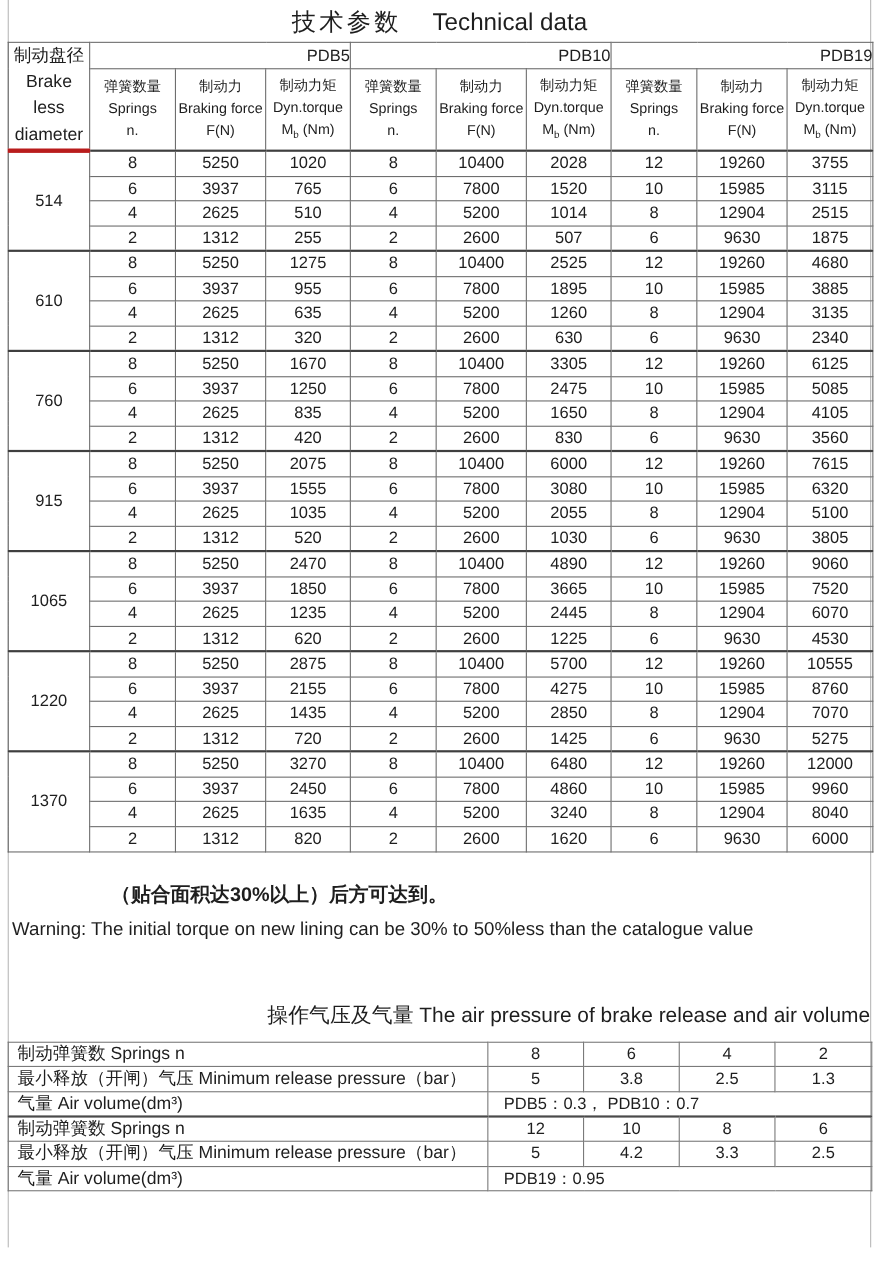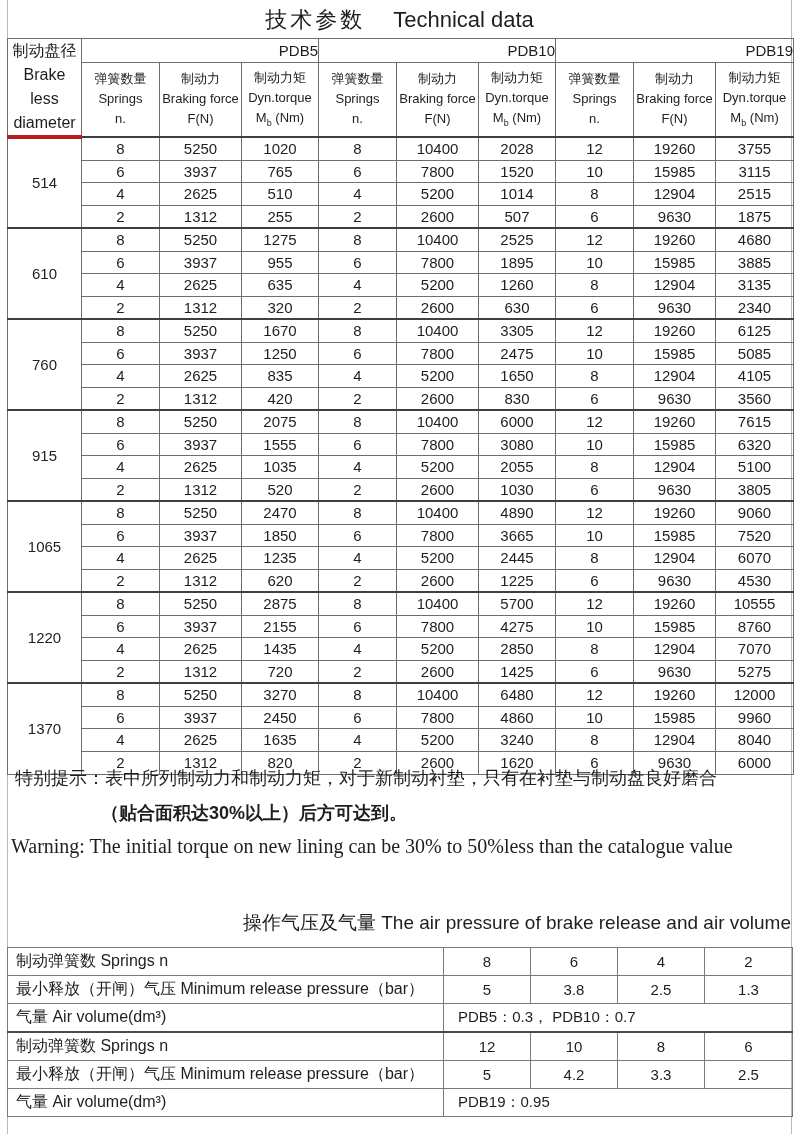--- a/index.html
+++ b/index.html
@@ -33,33 +33,33 @@
   .tech-table thead .sub-th{height:66px;font-size:13px;line-height:1.55;border-bottom:2px solid #3f3f3f;}
   .tech-table .diam-head{font-size:16px;line-height:1.5;border-bottom:4px solid #b91c1c;}
   .tech-table tbody td{font-size:15px;border-top:1px solid #989898;}
   .tech-table tbody td.diam-cell{font-size:15px;}
   .tech-table tbody tr.group-start td{border-top:2px solid #3f3f3f;}
   sub{font-size:9px;}
 
   
   .warn{position:absolute;white-space:nowrap;}
   .warn-zh{font-size:18px;}
-  .warn-en{font-size:20px;font-family:Liberation Serif, serif;}
+  .warn-en{font-size:17px;}
   .w1{top:766px;left:7px;}
   .w2{top:801px;left:93px;font-weight:bold;}
   .w3{top:835px;left:3px;}
   .w4{top:870px;left:98px;}
 
   
   .section-title{
     position:absolute;top:910px;left:0;width:100%;
     text-align:right;font-size:19px;font-weight:400;white-space:nowrap;
   }
   .air-table{
-    position:absolute;top:947px;left:-1px;width:786px;height:170px;
+    position:absolute;top:947px;left:-1px;width:786px;height:136px;
     border-collapse:collapse;table-layout:fixed;border:1px solid #4a4a4a;
   }
   .air-table td{border:1px solid #7a7a7a;font-size:16px;vertical-align:middle;}
   .air-table td.air-label{text-align:left;padding-left:8px;}
   .air-table td.air-val{text-align:center;font-size:15px;}
   .air-table td.air-span{text-align:left;padding-left:14px;font-size:15px;}
   .air-table tr.divider-top td{border-top:2px solid #4a4a4a;}
 </style>
 </head>
 <body>
@@ -413,21 +413,20 @@
             <td>2</td>
             <td>2600</td>
             <td>1620</td>
             <td>6</td>
             <td>9630</td>
             <td>6000</td>
           </tr>
         </tbody>
     </table>
 
-    <p class="warn warn-zh w1">特别提示：表中所列制动力和制动力矩，对于新制动衬垫，只有在衬垫与制动盘良好磨合</p>
     <p class="warn warn-zh w2">（贴合面积达30%以上）后方可达到。</p>
     <p class="warn warn-en w3">Warning: The initial torque on new lining can be 30% to 50%less than the catalogue value</p>
 
     <h2 class="section-title">操作气压及气量 The air pressure of brake release and air volume</h2>
 
     <table class="air-table">
       <colgroup>
         <col style="width:436px">
           <col style="width:87px">
           <col style="width:87px">

